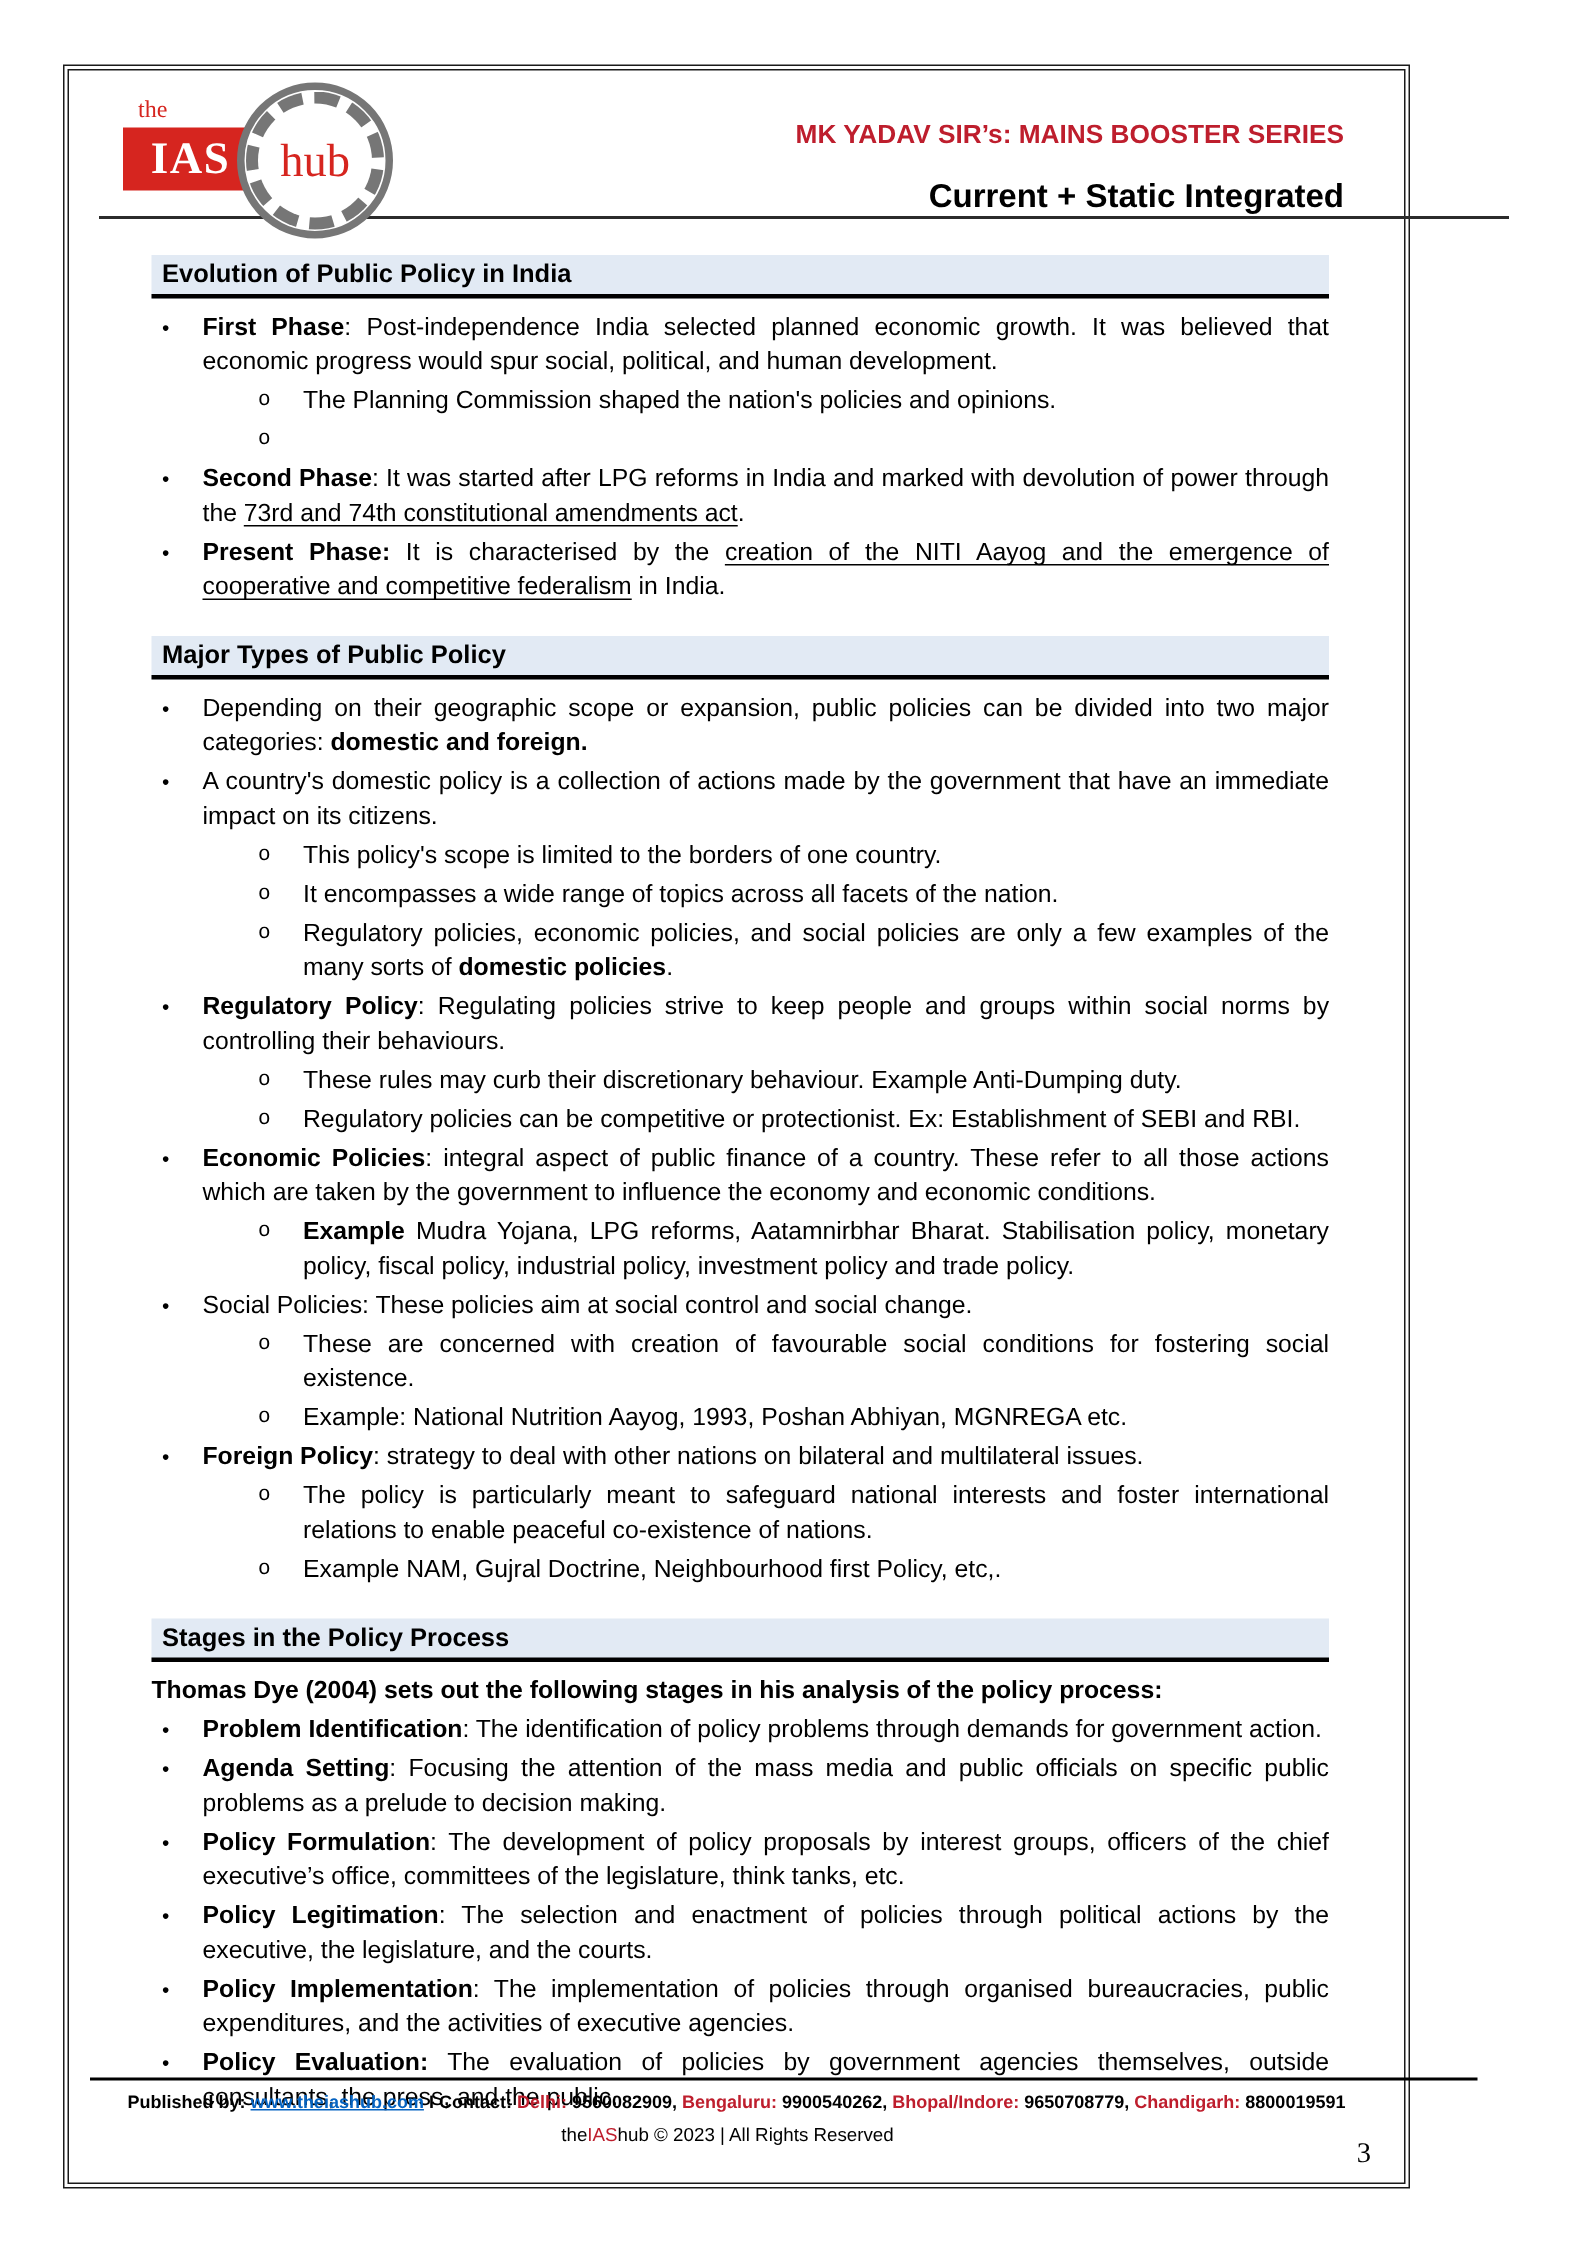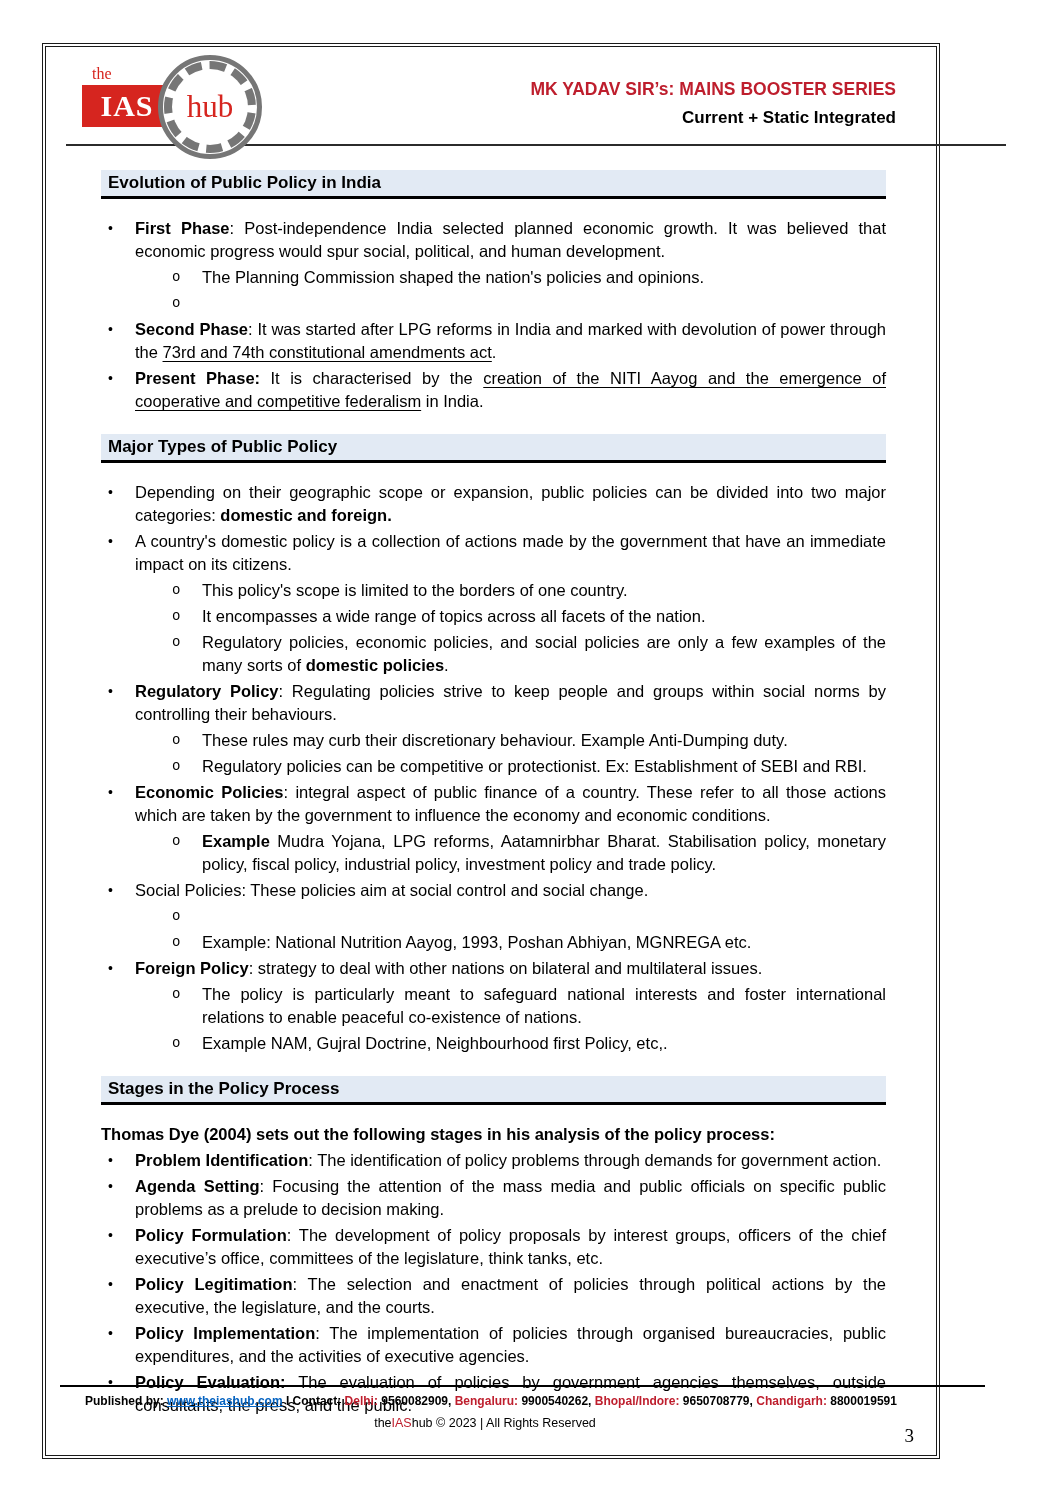--- a/index.html
+++ b/index.html
@@ -21,32 +21,32 @@
               font-family:"Liberation Serif", serif; font-weight:bold; font-size:30px;
               display:flex; align-items:center; justify-content:center; letter-spacing:1px; }
   .logo-circle { position:absolute; left:76px; top:-4px; width:104px; height:104px;
                  border-radius:50%; border:5px solid #767676; background:#fff; z-index:2;
                  display:flex; align-items:center; justify-content:center; }
   .logo-ticks { position:absolute; inset:1px; border:8px dashed #767676; border-radius:50%; }
   .logo-hub { color:var(--logo-red,#d6251f); font-family:"Liberation Serif", serif;
               font-size:31px; z-index:3; }
   .header-right { position:absolute; right:0; top:20px; text-align:right; }
   .ht1 { color:var(--accent,#be1e2d); font-weight:bold; font-size:17.5px; }
-  .ht2 { color:#000; font-weight:bold; font-size:17px; margin-top:8px; }
+  .ht2 { color:#000; font-weight:bold; font-size:22px; margin-top:18px; }
   .header-rule { position:absolute; top:85px; left:-16px; width:940px; height:2px; background:#2b2b2b; }
 
   
   .content { position:absolute; top:123px; left:55px; right:50px; }
   .section { margin-bottom:21px; }
   .sec-head {
     background:var(--band,#e2eaf4);
     border-bottom:3px solid #000;
     font-weight:bold; font-size:17px;
     padding:3px 6px 3px 7px;
-    margin-bottom:18px;
+    margin-bottom:8px;
   }
   .item { display:flex; line-height:23px; font-size:16.5px; margin-bottom:3px; }
   .item .txt { flex:1; text-align:justify; }
   .item.l1 .marker { flex:0 0 34px; padding-left:7px; font-size:14px; }
   .item.l2 { padding-left:68px; }
   .item.l2 .marker { flex:0 0 33px; padding-left:3px; font-family:"Liberation Mono", monospace; font-size:14px; }
   .item.l0 { display:block; font-weight:bold; }
   .u { text-decoration:underline; text-underline-offset:3px; }
 
   
@@ -144,20 +144,21 @@
         <div class="item l2">
           <span class="marker">o</span>
           <div class="txt"><span style="font-weight: bold;">Example</span><span> Mudra Yojana, LPG reforms, Aatamnirbhar Bharat. Stabilisation policy, monetary policy, fiscal policy, industrial policy, investment policy and trade policy.</span></div>
         </div>
         <div class="item l1">
           <span class="marker">•</span>
           <div class="txt"><span style="font-weight: normal;">Social Policies</span><span>: These policies aim at social control and social change.</span></div>
         </div>
         <div class="item l2">
           <span class="marker">o</span>
+          <div class="txt"><span>These are concerned with creation of favourable social conditions for fostering social existence.</span></div>
         </div>
         <div class="item l2">
           <span class="marker">o</span>
           <div class="txt"><span>Example: National Nutrition Aayog, 1993, Poshan Abhiyan, MGNREGA etc.</span></div>
         </div>
         <div class="item l1">
           <span class="marker">•</span>
           <div class="txt"><span style="font-weight: bold;">Foreign Policy</span><span>: strategy to deal with other nations on bilateral and multilateral issues.</span></div>
         </div>
         <div class="item l2">

